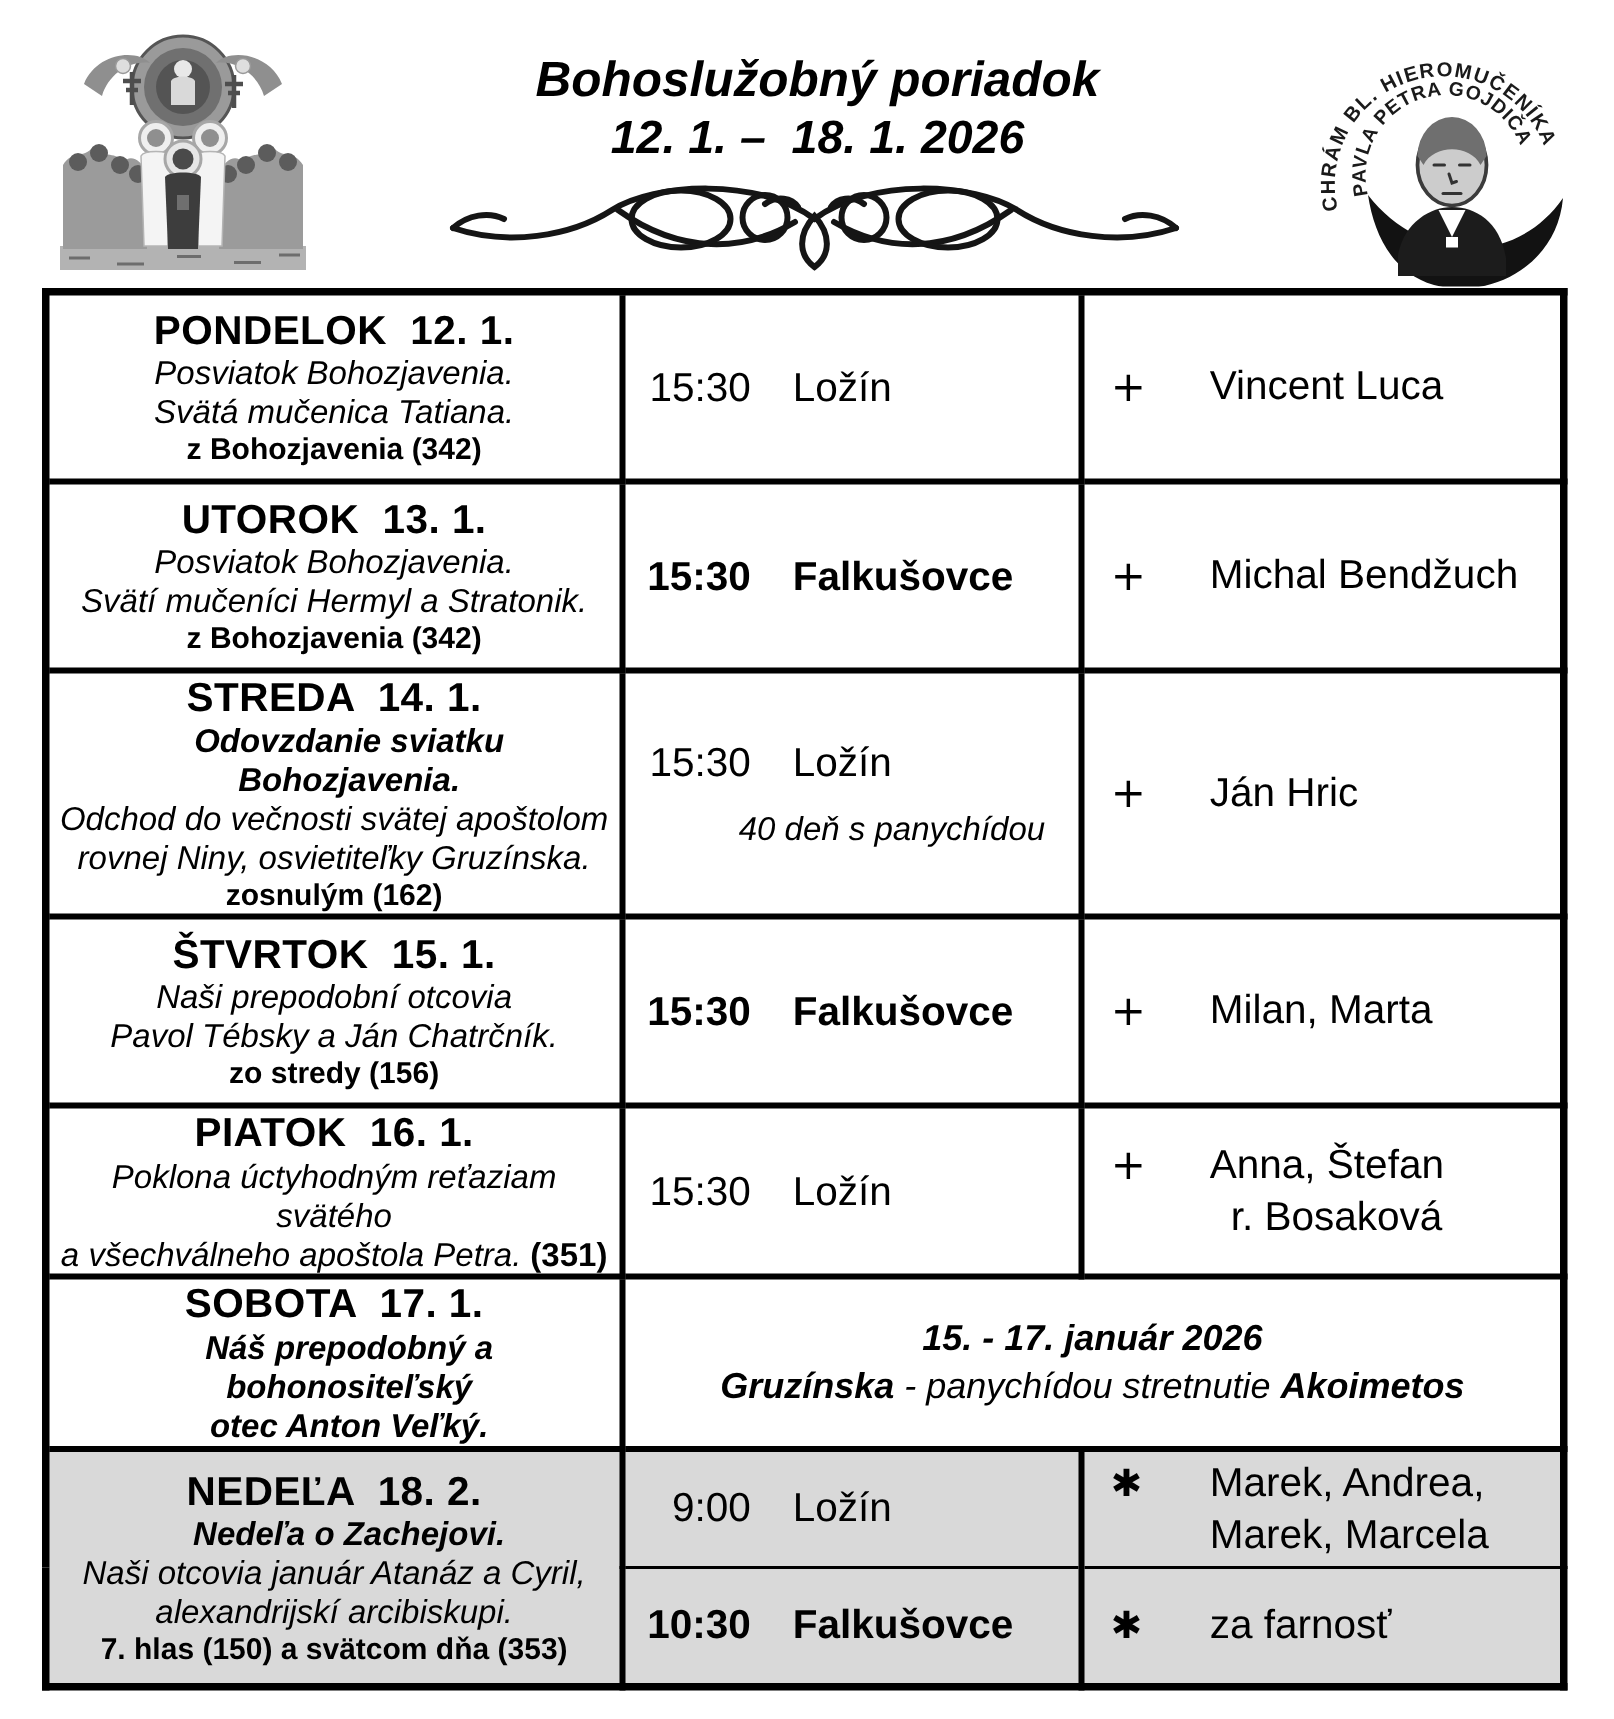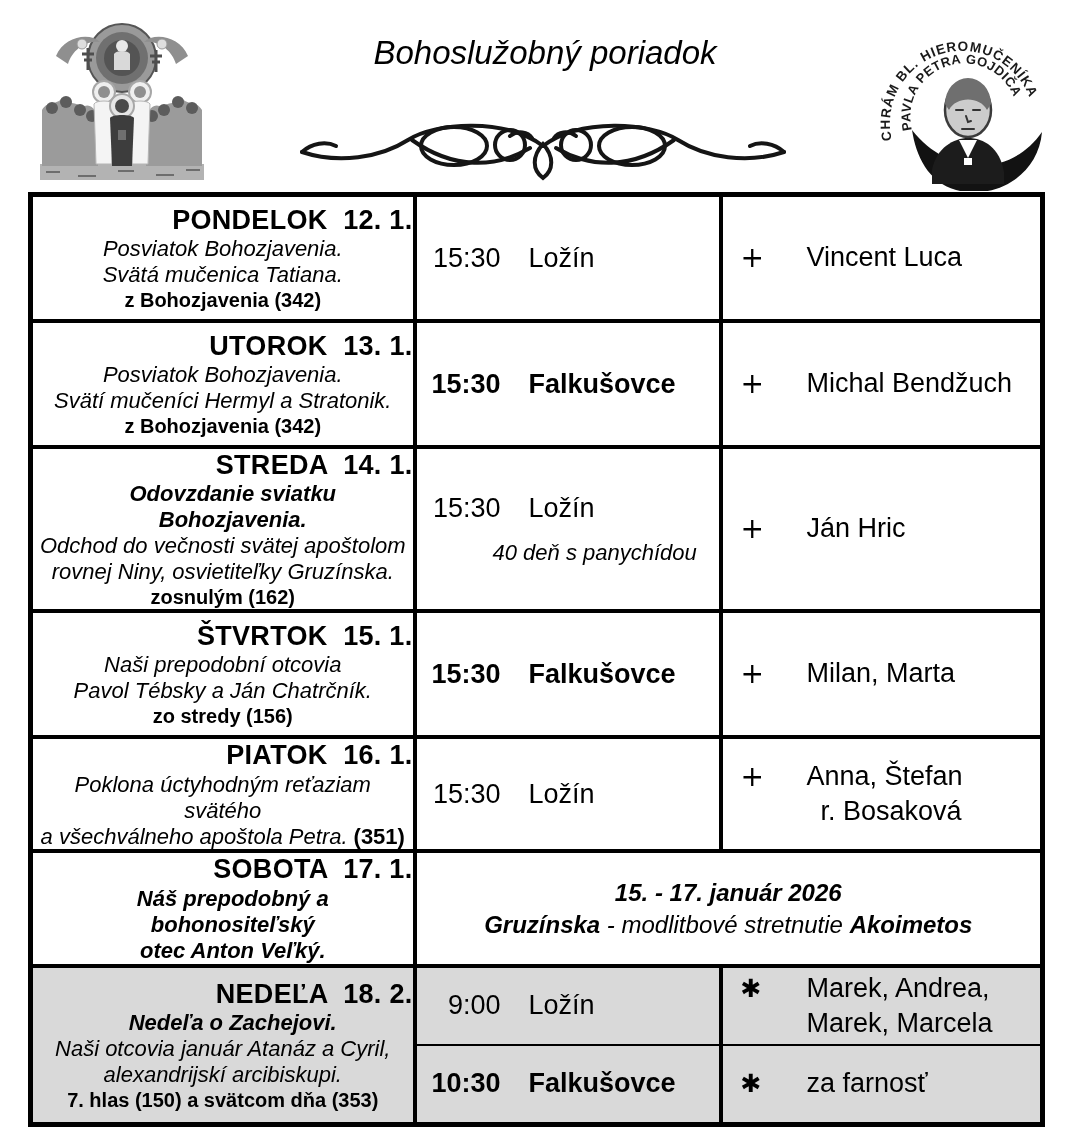--- a/index.html
+++ b/index.html
@@ -6,42 +6,42 @@
   body {
     width:1076px; height:1146px; overflow:hidden;
     font-family:"Liberation Sans", sans-serif; color:#000;
     -webkit-font-smoothing:antialiased;
   }
   .page { position:relative; width:1076px; height:1146px; background:#fff; }
 
   
   .icon-left { position:absolute; left:38px; top:14px; width:168px; height:172px; }
   .title-block { position:absolute; left:305px; top:34px; width:480px; text-align:center; }
-  .main-title { font-size:33px; font-weight:normal; font-style:italic; line-height:1.18; white-space:pre-wrap; }
+  .main-title { font-size:33px; font-weight:bold; font-style:italic; line-height:1.18; white-space:pre-wrap; }
   .date-range { font-size:31px; font-weight:bold; font-style:italic; line-height:1.2; white-space:pre-wrap; }
   .flourish { position:absolute; left:296px; top:116px; }
   .stamp { position:absolute; left:868px; top:6px; width:190px; height:185px; }
 
   
   table.schedule { position:absolute; left:28px; top:192px; width:1012px;
     border-collapse:collapse; table-layout:fixed; }
   table.schedule { border:5px solid #000; }
   td { border:4px solid #000; padding:0; vertical-align:middle; background:#fff; }
 
   tr.rA td { height:122px; }
   tr.rC td { height:160px; }
   tr.rE td { height:94px; }
   tr.rF td { height:90px; }
   tr.rS td { height:76px; }
   tr.sun-a td { border-bottom-width:2px; }
   tr.sun-b td { border-top-width:2px; }
   td.gray { background:#d9d9d9; }
 
   .day { text-align:center; }
-  .day-title { font-size:27px; font-weight:bold; line-height:1.2; white-space:pre-wrap; letter-spacing:0.3px;text-align:right; }
+  .day-title { font-size:27px; font-weight:bold; line-height:1.2; white-space:pre-wrap; letter-spacing:0.3px; }
   .feast { font-size:22px; font-style:italic; line-height:1.18; }
   .feast-b { font-size:22px; font-style:italic; font-weight:bold; line-height:1.18;padding-left:20px; }
   .rubric { font-size:20px; font-weight:bold; line-height:1.2; }
   .rubric-inline { font-weight:bold; font-style:normal; margin-left:6px; }
 
   .svc { padding-left:12px; }
   .svc-row { display:flex; align-items:baseline; font-size:27px; }
   .svc-time { width:72px; text-align:right; white-space:pre; }
   .svc-place { margin-left:28px; }
   .svc-note { font-size:22px; font-style:italic; margin-left:64px; margin-top:16px; }
@@ -113,20 +113,21 @@
       <path d="M92,90 C94,86 110,86 112,90 L110,150 L94,150 Z" fill="#f4f4f4" stroke="#b5b5b5"></path>
 
       <circle cx="84" cy="92" r="12" fill="#e6e6e6" stroke="#a7a7a7" stroke-width="2"></circle>
       <circle cx="84" cy="92" r="7" fill="#4a4a4a"></circle>
       <path d="M72,104 C74,100 94,100 96,104 L94,152 L74,152 Z" fill="#3d3d3d"></path>
       <path d="M80,116 L88,116 L88,126 L80,126 Z" fill="#6f6f6f"></path>
     </svg>
 
     <div class="title-block">
       <div class="main-title">Bohoslužobný poriadok</div>
+      <div class="date-range">12. 1. –  18. 1. 2026</div>
     </div>
 
     <svg class="flourish" width="494" height="66" viewBox="0 0 494 66">
       <g fill="none" stroke="#151515" stroke-width="4" stroke-linecap="round">
         <path d="M247,30 C210,2 140,6 112,24 C84,42 42,48 6,36"></path>
         <path d="M6,36 C16,27 30,25 40,30"></path>
         <path d="M247,30 C284,2 354,6 382,24 C410,42 452,48 488,36"></path>
         <path d="M488,36 C478,27 464,25 454,30"></path>
         <path d="M116,24 C158,54 200,52 234,32"></path>
         <path d="M378,24 C336,54 294,52 260,32"></path>
@@ -283,21 +284,21 @@
       </tr>
 
       <tr class="rF">
         <td class="day">
           <div class="day-title">SOBOTA  17. 1.</div>
           <div class="feast-b">Náš prepodobný a bohonositeľský</div>
           <div class="feast-b">otec Anton Veľký.</div>
         </td>
         <td class="event" colspan="2">
           <div class="event-dates">15. - 17. január 2026</div>
-          <div class="event-line"><span class="eb">Gruzínska</span><span> - modlitbové stretnutie </span><span class="eb">Akoimetos</span></div>
+          <div class="event-line"><span class="eb">Gruzínska</span><span> - panychídou stretnutie </span><span class="eb">Akoimetos</span></div>
         </td>
       </tr>
 
       <tr class="rS sun-a">
         <td class="day gray" rowspan="2">
           <div class="day-title">NEDEĽA  18. 2.</div>
           <div class="feast-b">Nedeľa o Zachejovi.</div>
           <div class="feast">Naši otcovia január Atanáz a Cyril,</div>
           <div class="feast">alexandrijskí arcibiskupi.</div>
           <div class="rubric">7. hlas (150) a svätcom dňa (353)</div>

